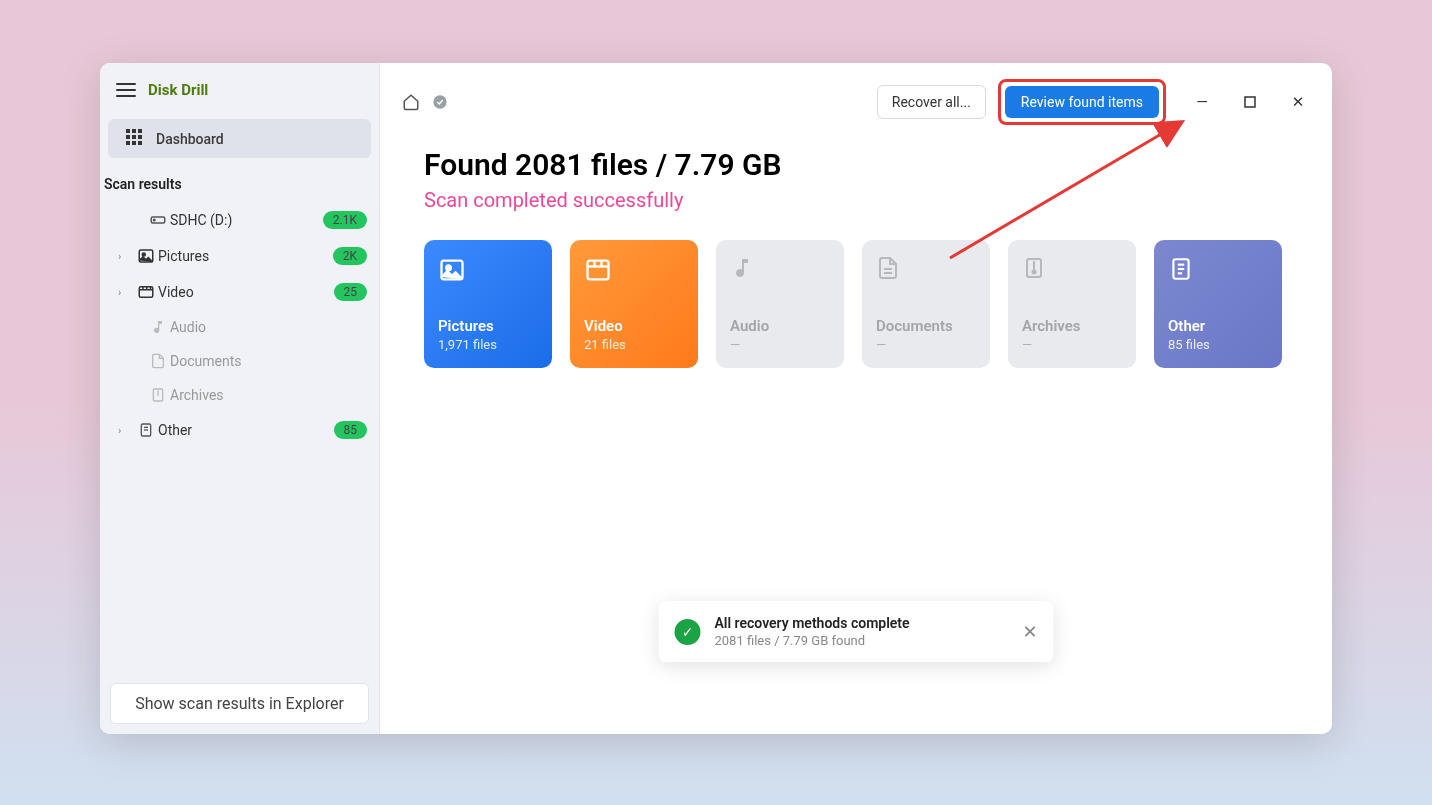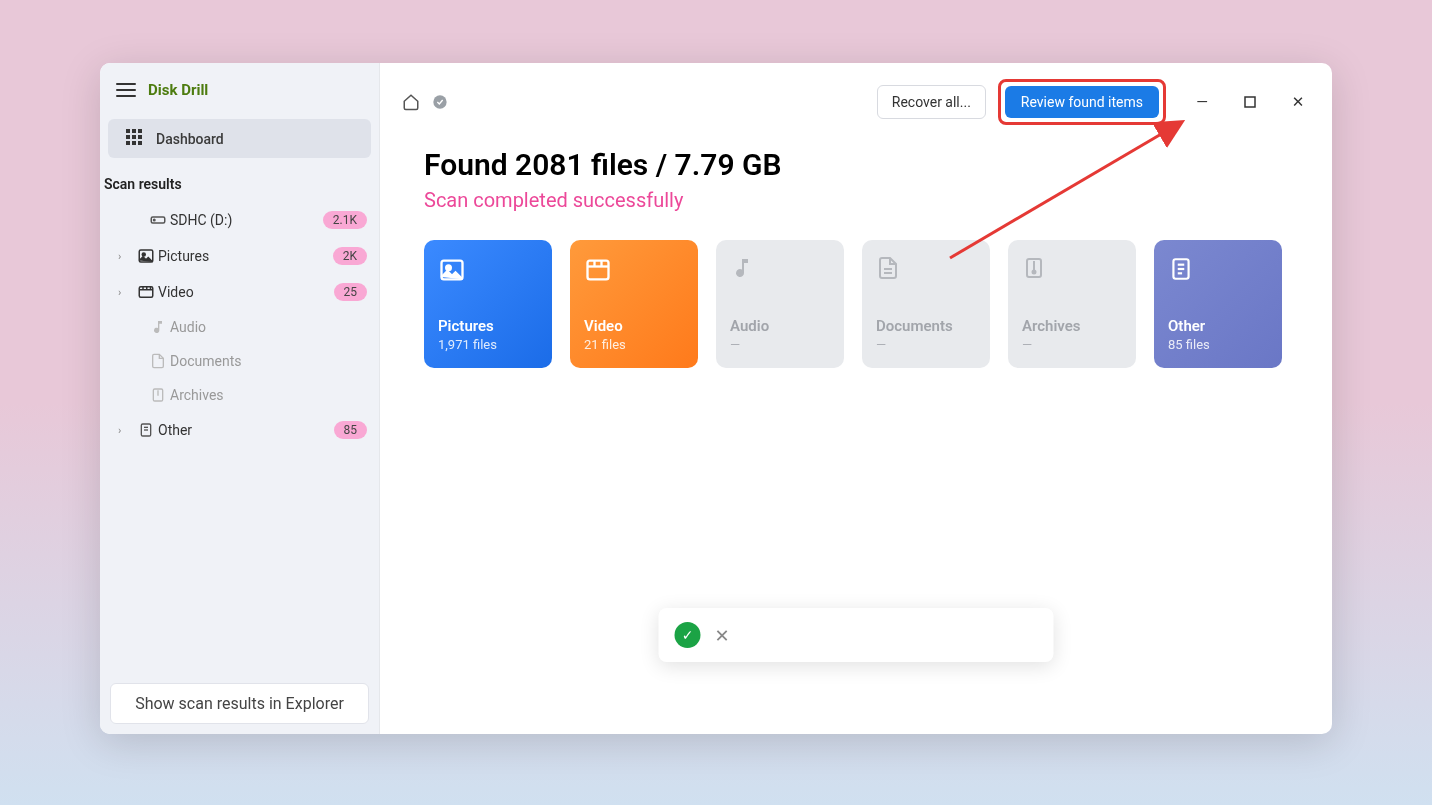--- a/index.html
+++ b/index.html
@@ -13,21 +13,21 @@
 .nav-item { display:flex; align-items:center; gap:14px; padding:10px 18px; margin:2px 8px; border-radius:6px; cursor:pointer; font-size:14px; color:#3a3a3a; }
 .nav-item.active { background:#dfe2ea; font-weight:500; }
 .nav-section { font-size:14px; font-weight:600; color:#222; padding:10px 4px; margin-top:6px; }
 .tree-item { display:flex; align-items:center; padding:9px 2px 9px 18px; font-size:14px; color:#333; cursor:pointer; }
 .tree-item .chev { width:16px; font-size:11px; color:#888; }
 .tree-item .ico { width:24px; display:flex; align-items:center; justify-content:center; color:#555; }
 .tree-item.dim { color:#999; }
 .tree-item.dim .ico { color:#bbb; }
 .tree-item.indent { padding-left:30px; }
 .tree-item .lbl { flex:1; }
-.badge { background:#f9a8d4; color:#444; font-size:12px; padding:2px 10px; border-radius:12px; margin-right:10px; }
+.badge { background:#22c55e; color:#444; font-size:12px; padding:2px 10px; border-radius:12px; margin-right:10px; }
 .sb-footer { margin-top:auto; padding:10px; }
 .footer-btn { width:100%; padding:10px; background:#fff; border:1px solid #e1e3ea; border-radius:6px; font-size:16px; color:#444; cursor:pointer; }
 .main { flex:1; display:flex; flex-direction:column; position:relative; }
 .topbar { display:flex; align-items:center; padding:16px 22px; gap:12px; }
 .top-icon { cursor:pointer; color:#555; display:flex; align-items:center; }
 .topbar-spacer { flex:1; }
 .btn-secondary { padding:8px 14px; background:#fff; border:1px solid #d8dae0; border-radius:6px; font-size:14px; color:#333; cursor:pointer; }
 .btn-primary { padding:8px 16px; background:#1b7be6; color:#fff; border:none; border-radius:6px; font-size:14px; cursor:pointer; }
 .highlight-box { border:3px solid #e53935; border-radius:8px; padding:4px; }
 .win-btn { cursor:pointer; width:24px; display:flex; justify-content:center; color:#333; font-size:15px; margin-left:12px; }
@@ -270,20 +270,24 @@
           <div>
               <div class="ctitle">Other</div>
               <div class="csub">85 files</div>
             </div>
         </div>
       </div>
     </div>
 
     <div class="toast">
       <div class="toast-check">✓</div>
+      <div class="toast-body">
+        <div class="toast-title">All recovery methods complete</div>
+        <div class="toast-sub">2081 files / 7.79 GB found</div>
+      </div>
       <div class="toast-close">✕</div>
     </div>
 
     <svg class="arrow" style="left:560px; top:40px;" width="260" height="170">
       <defs>
           <marker id="ah" markerWidth="10" markerHeight="10" refX="8" refY="5" orient="auto">
             <path d="M0,0 L10,5 L0,10 z" fill="#e53935"></path>
           </marker>
         </defs>
       <line x1="10" y1="155" x2="240" y2="20" stroke="#e53935" stroke-width="3" marker-end="url(#ah)"></line>

